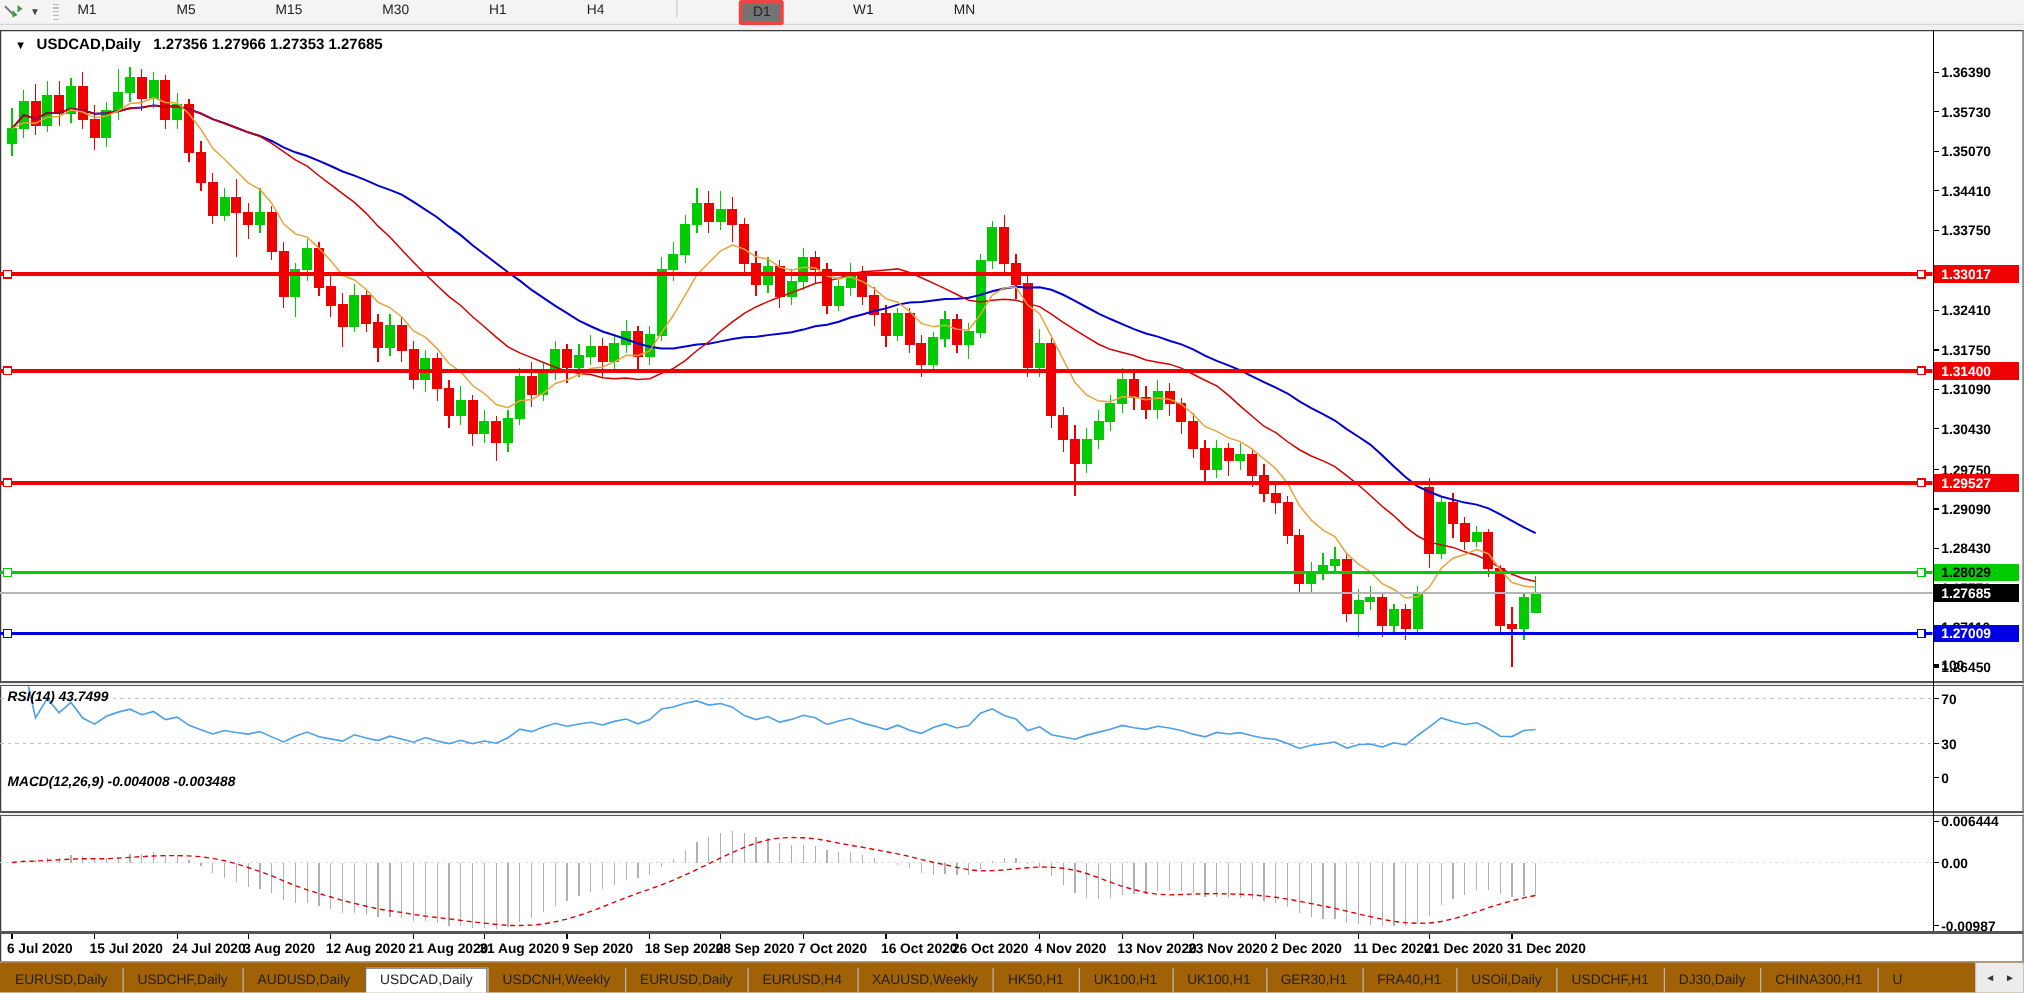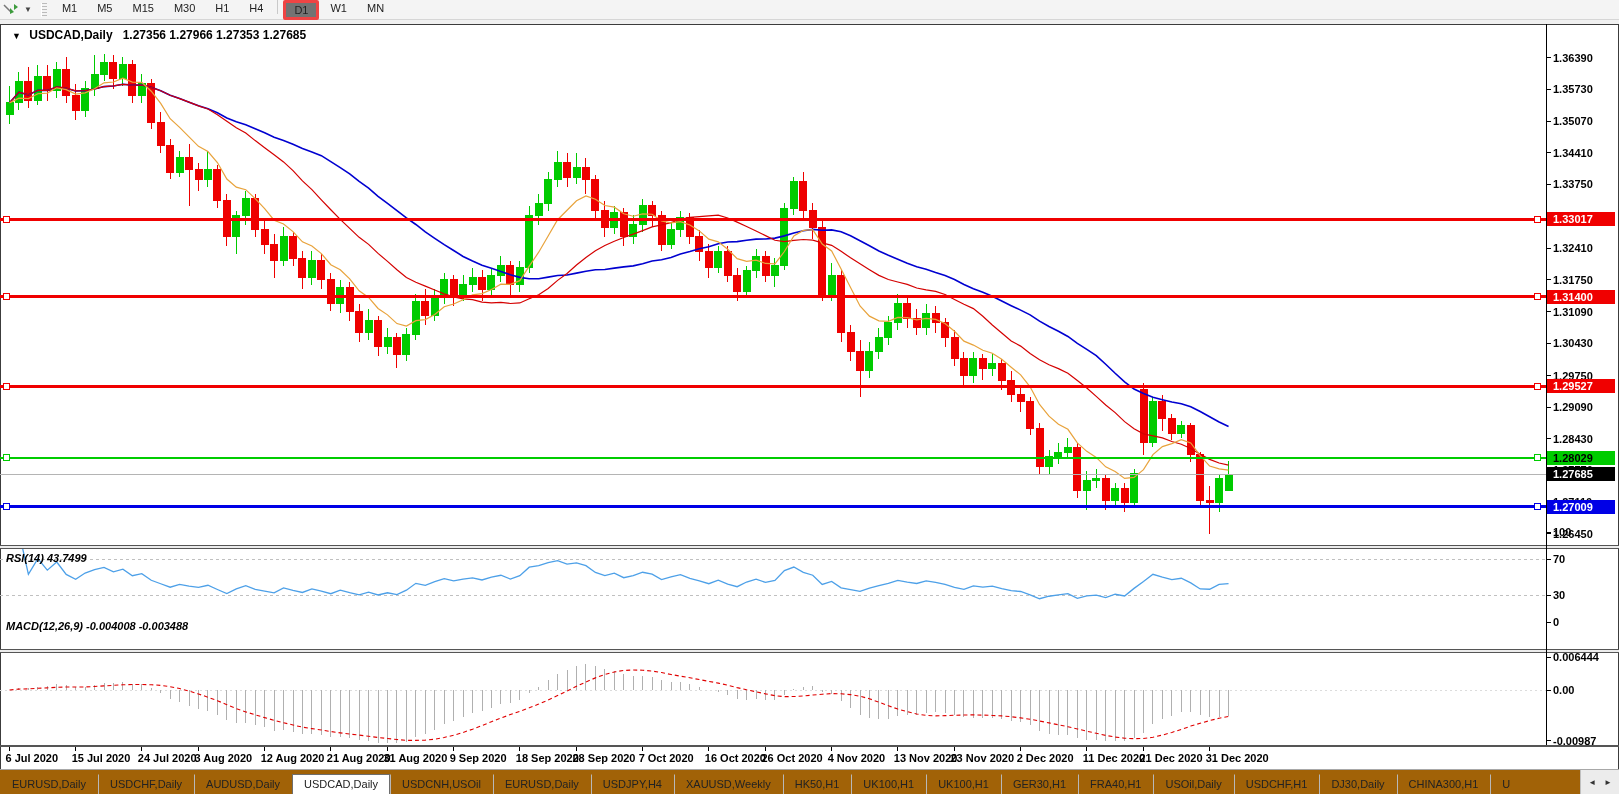--- a/index.html
+++ b/index.html
@@ -40,21 +40,21 @@
 <div id="toolbar">
   <span id="tool-icon">
     <svg width="20" height="15">
       <path d="M2 3 L9 10" stroke="#777" stroke-width="1.5" fill="none"></path>
       <path d="M8 6 L12 10 L8 12 Z" fill="#3c9b3c"></path>
       <path d="M12 2 L16 5 L12 8 Z" fill="#3c9b3c"></path>
     </svg>
   </span>
   <span id="tool-caret">▼</span>
   <span class="grip"></span>
-  <span id="tf-buttons" style="display:flex;">
+  <span id="tf-buttons" style="display:flex;gap:44px;">
       <span class="tfbtn">M1</span>
       <span class="tfbtn">M5</span>
       <span class="tfbtn">M15</span>
       <span class="tfbtn">M30</span>
       <span class="tfbtn">H1</span>
       <span class="tfbtn">H4</span>
       <span class="tfsep"></span>
       <span class="tfbtn active">D1</span>
       <span class="tfbtn">W1</span>
       <span class="tfbtn">MN</span>
@@ -635,23 +635,23 @@
     <line x1="1209.6499999999999" y1="723" x2="1209.6499999999999" y2="727" stroke="#000" shape-rendering="crispEdges"></line>
     <text x="1205.6499999999999" y="738" font-size="11" font-weight="700" fill="#000" font-family="&quot;Liberation Sans&quot;,sans-serif">31 Dec 2020</text>
   </svg>
 
 <div id="tabbar">
   <div id="tabs-holder" style="display:flex;align-items:flex-end;">
       <div class="tab">EURUSD,Daily</div>
       <div class="tab">USDCHF,Daily</div>
       <div class="tab">AUDUSD,Daily</div>
       <div class="tab active">USDCAD,Daily</div>
-      <div class="tab">USDCNH,USOil</div>
+      <div class="tab">USDCNH,Weekly</div>
       <div class="tab">EURUSD,Daily</div>
-      <div class="tab">USDJPY,H4</div>
+      <div class="tab">EURUSD,H4</div>
       <div class="tab">XAUUSD,Weekly</div>
       <div class="tab">HK50,H1</div>
       <div class="tab">UK100,H1</div>
       <div class="tab">UK100,H1</div>
       <div class="tab">GER30,H1</div>
       <div class="tab">FRA40,H1</div>
       <div class="tab">USOil,Daily</div>
       <div class="tab">USDCHF,H1</div>
       <div class="tab">DJ30,Daily</div>
       <div class="tab">CHINA300,H1</div>

